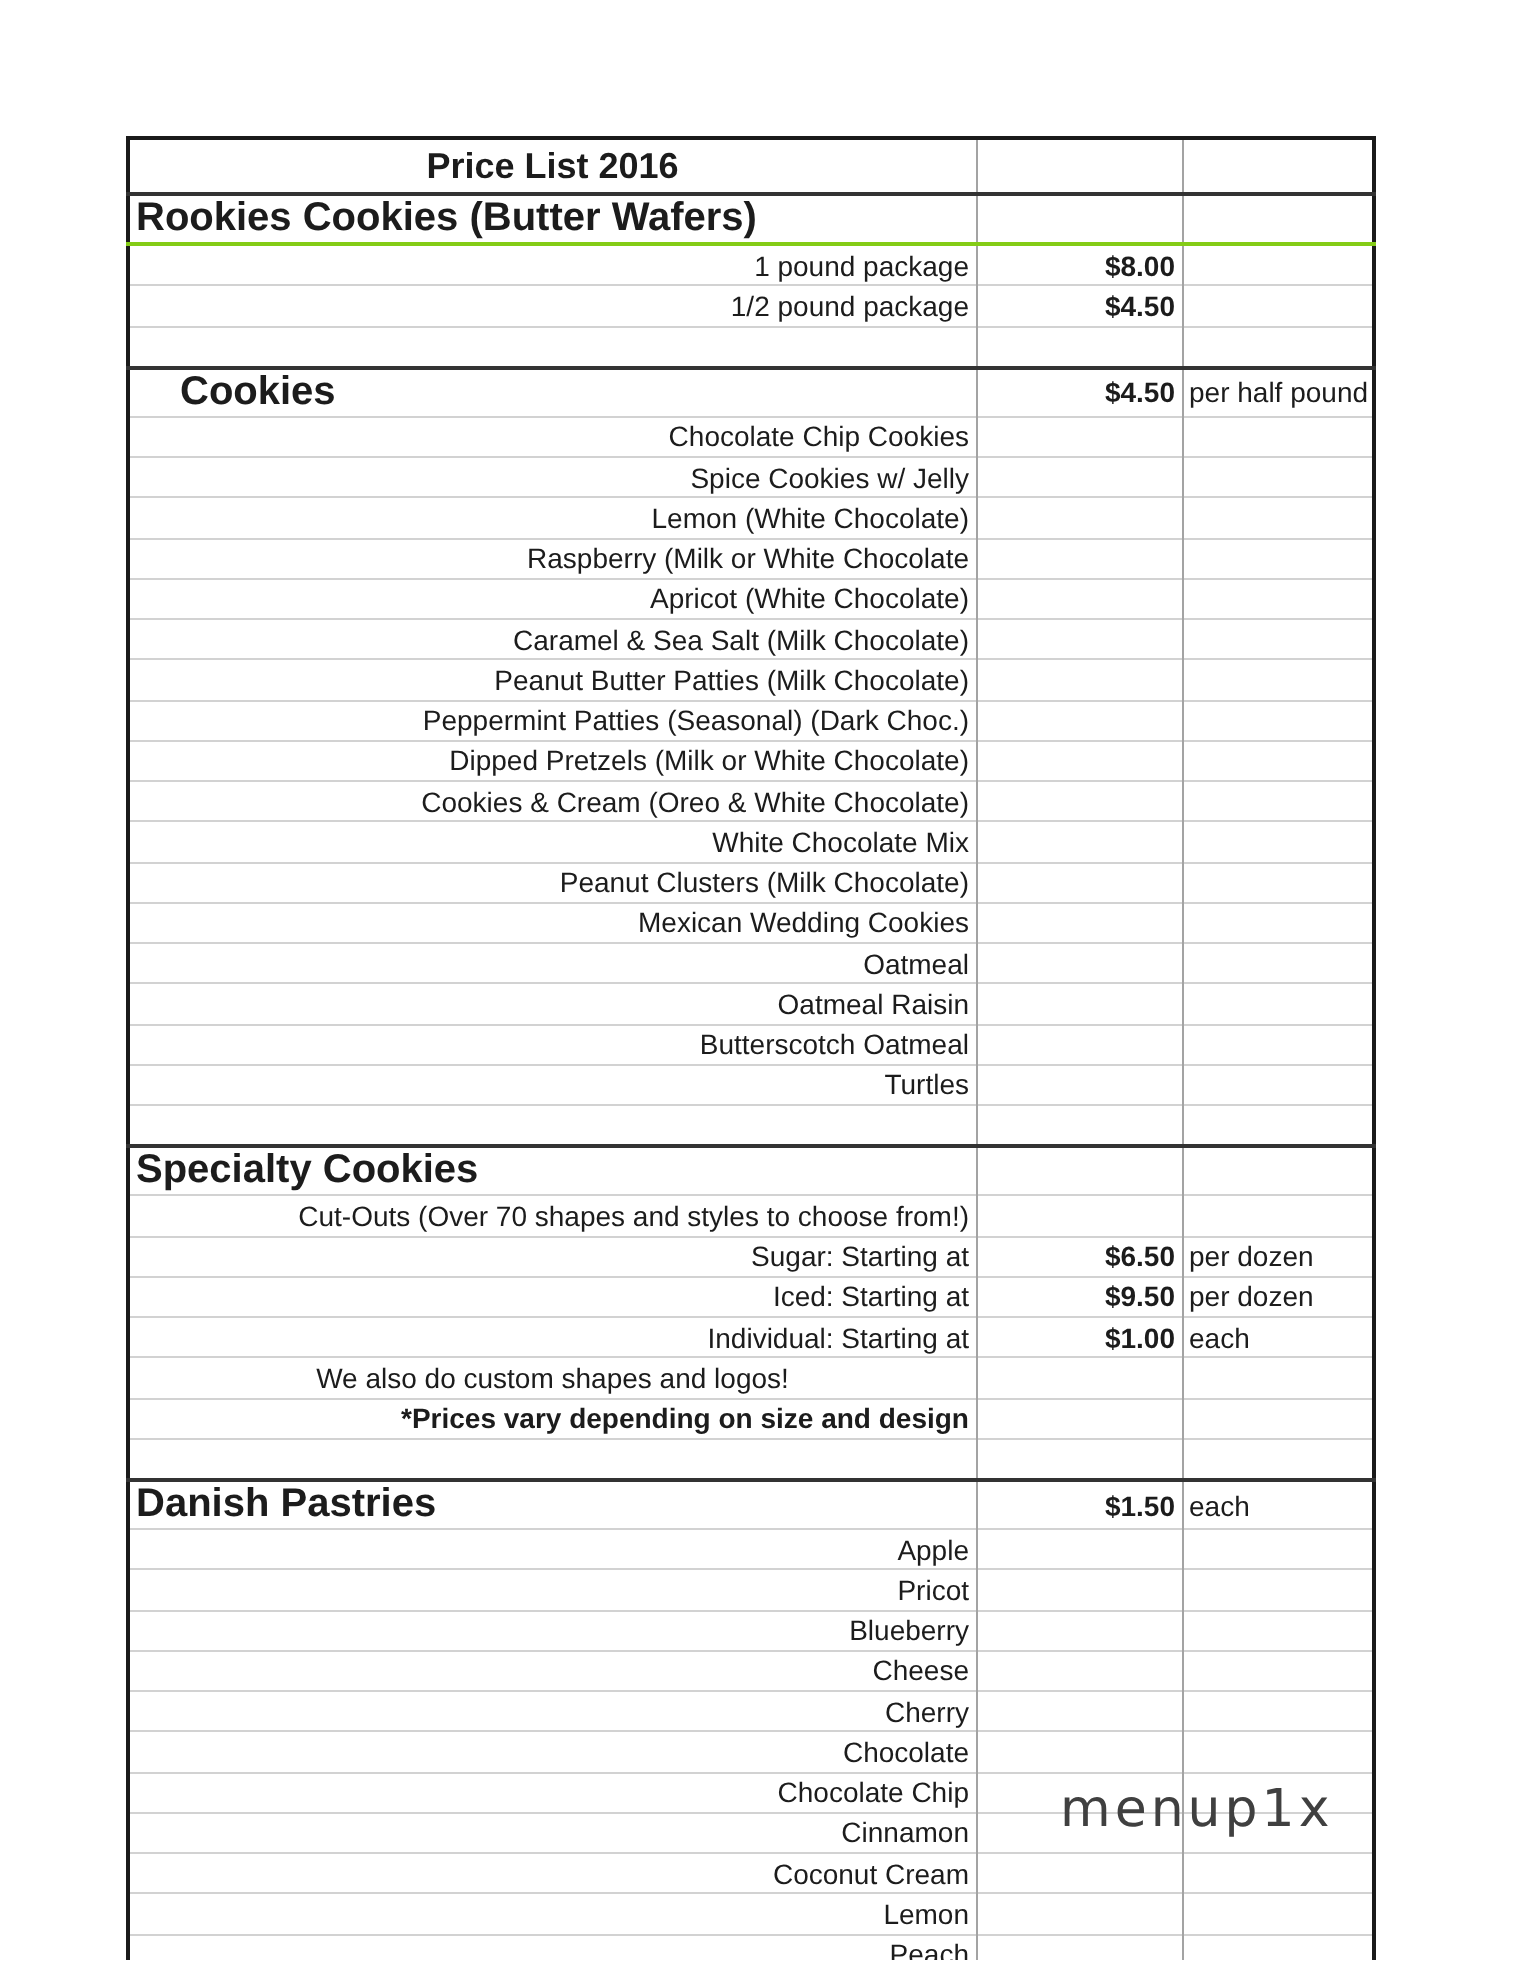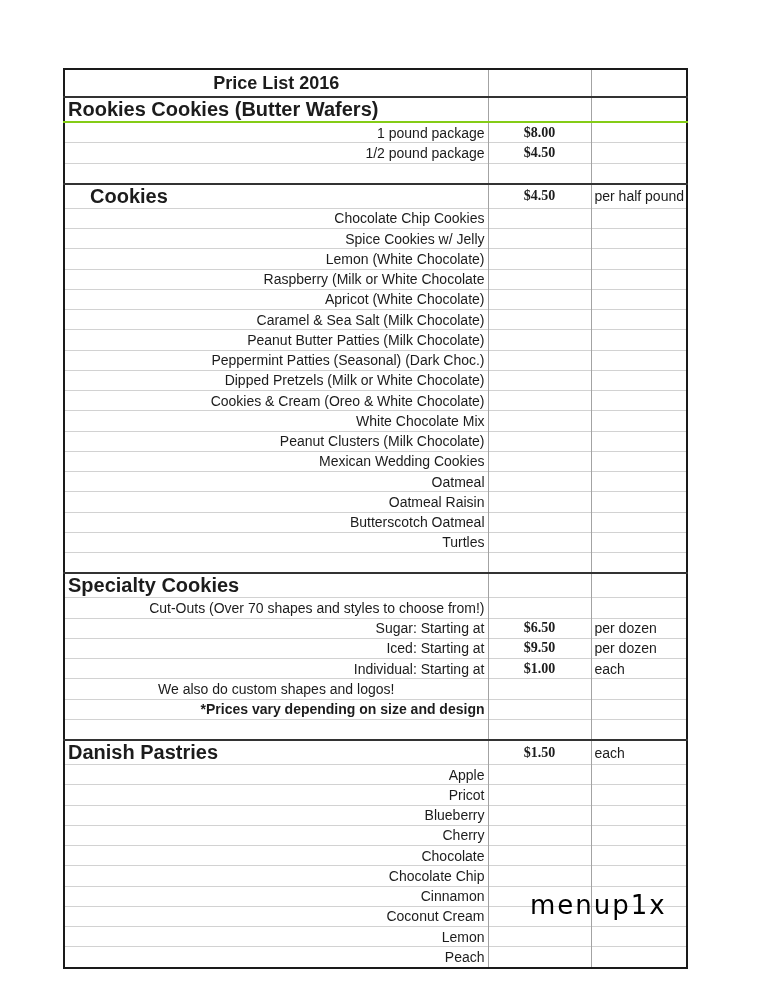--- a/index.html
+++ b/index.html
@@ -32,21 +32,21 @@
     overflow: hidden;
     white-space: nowrap;
     border-top: 1px solid #d2d2d2;
     font-size: 14px;
   }
   .price-table tr:first-child td { border-top: none; }
   .price-table tr.top-dark td { border-top: 2px solid #333333; }
   .price-table tr.top-mid  td { border-top: 2px solid #84cc16; }
 
   .cell-desc  { border-right: 1px solid #a3a3a3; }
-  .cell-price { border-right: 1px solid #a3a3a3; text-align: center; font-weight: bold; padding-right: 7px; font-family: Liberation Serif, serif; }
+  .cell-price { border-right: 1px solid #a3a3a3; text-align: right; font-weight: bold; padding-right: 7px; }
   .cell-unit  { text-align: left; font-size: 13.5px; padding-left: 3px; }
 
   .row-title td { height: 26px; }
   .row-title .cell-desc {
     text-align: center;
     font-weight: bold;
     font-size: 18px;
   }
   .row-section .cell-desc {
     text-align: left;
@@ -57,21 +57,21 @@
   .row-item .cell-desc { text-align: right; }
   .row-left .cell-desc { text-align: center; }
   .row-bold-right .cell-desc { text-align: right; font-weight: bold; }
 
   .watermark {
     position: absolute;
     left: 530px;
     top: 890px;
     font-size: 26px;
     letter-spacing: 2px;
-    color: #000000;
+    color: #404040;
     font-family: "DejaVu Sans", sans-serif;
     pointer-events: none;
   }
 </style>
 </head>
 <body>
 
 <div class="page">
   <table class="price-table">
     <colgroup>
@@ -254,20 +254,25 @@
           <td class="cell-desc">Pricot</td>
           <td class="cell-price"></td>
           <td class="cell-unit"></td>
         </tr>
         <tr class="row-item">
           <td class="cell-desc">Blueberry</td>
           <td class="cell-price"></td>
           <td class="cell-unit"></td>
         </tr>
         <tr class="row-item">
+          <td class="cell-desc">Cheese</td>
+          <td class="cell-price"></td>
+          <td class="cell-unit"></td>
+        </tr>
+        <tr class="row-item">
           <td class="cell-desc">Cherry</td>
           <td class="cell-price"></td>
           <td class="cell-unit"></td>
         </tr>
         <tr class="row-item">
           <td class="cell-desc">Chocolate</td>
           <td class="cell-price"></td>
           <td class="cell-unit"></td>
         </tr>
         <tr class="row-item">

